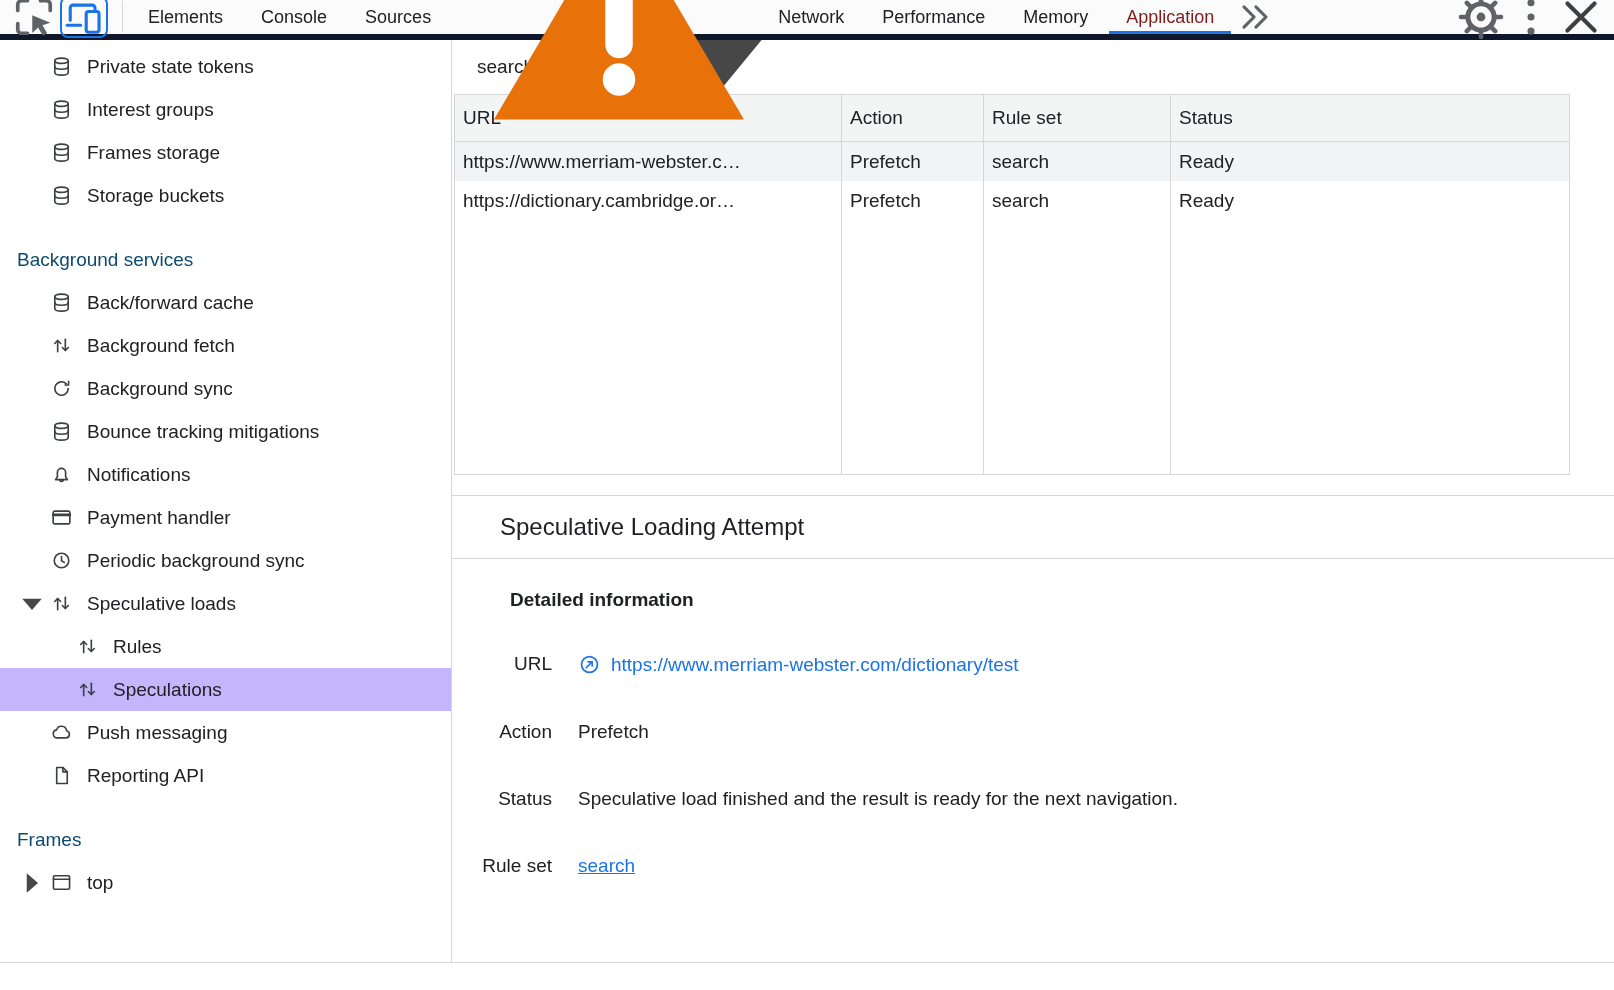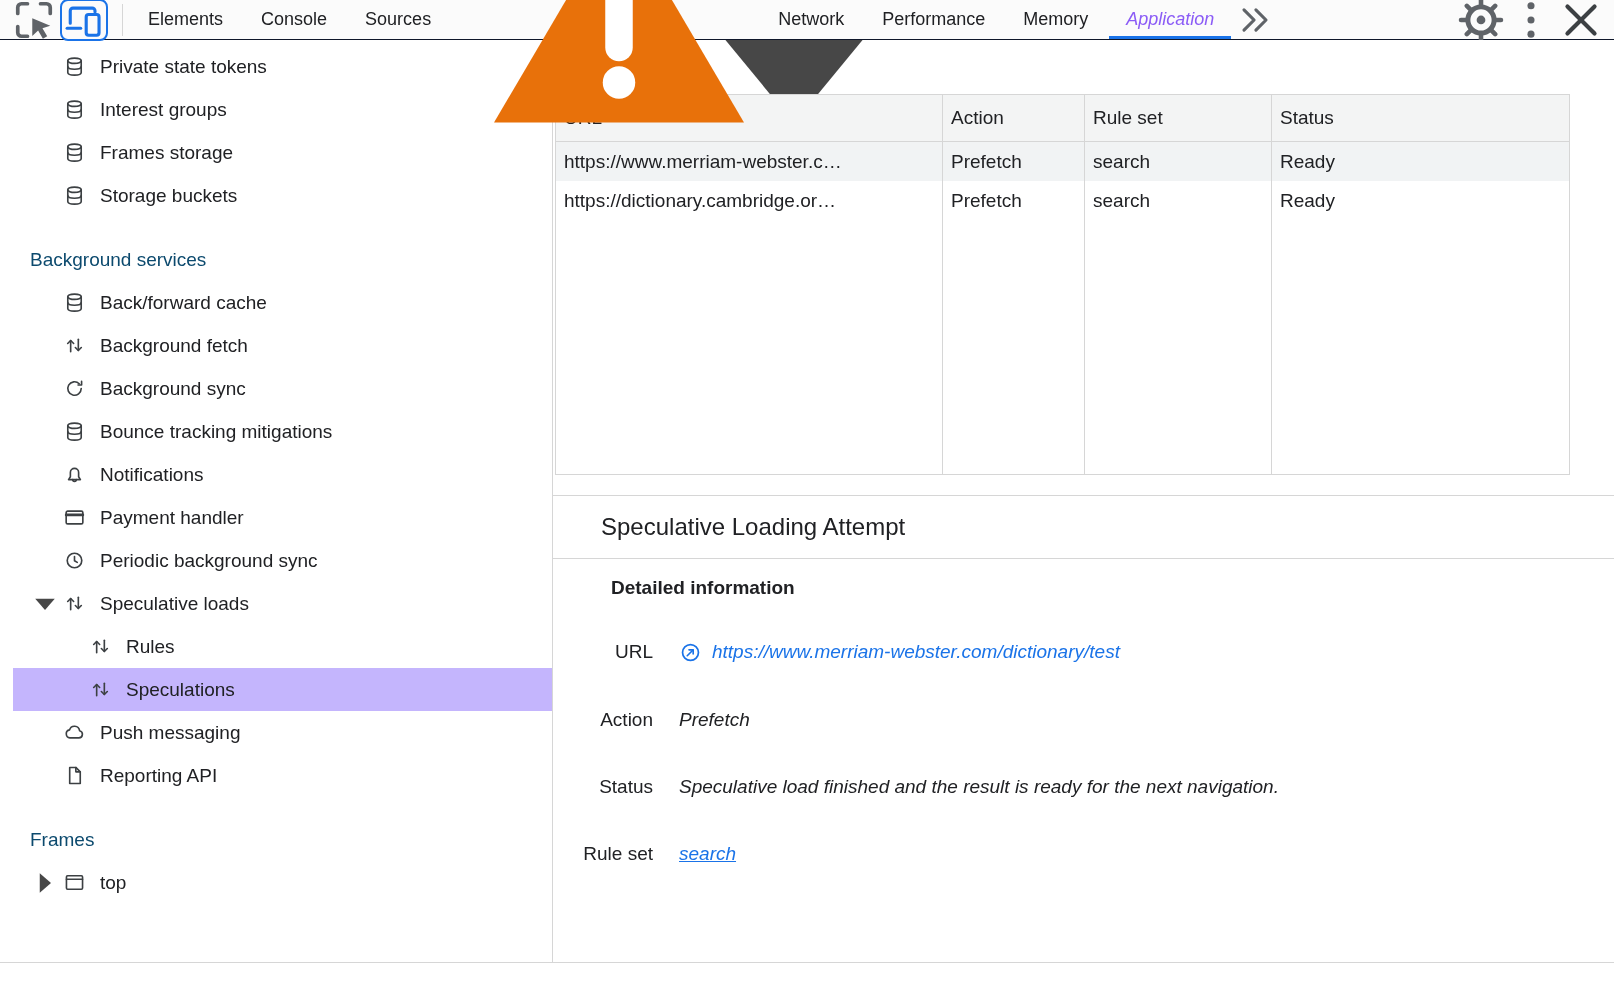--- a/index.html
+++ b/index.html
@@ -5,43 +5,43 @@
   * { box-sizing: border-box; }
   html, body { margin: 0; padding: 0; background: #fff; }
   body {
     font-family: "Liberation Sans", "DejaVu Sans", sans-serif;
     color: #202124;
     -webkit-font-smoothing: antialiased;
   }
   .app { width: 1614px; height: 990px; display: flex; flex-direction: column; background: #fff; overflow: hidden; }
 
   
-  .toolbar { height: 40px; flex: none; display: flex; align-items: stretch; border-bottom: 1px solid #0f172a; background: #fbfbfb; }
+  .toolbar { height: 40px; flex: none; display: flex; align-items: stretch; border-bottom: 6px solid #0f172a; background: #fbfbfb; }
   .tbtn { display: flex; align-items: center; justify-content: center; color: #5f6368; flex: none; }
   .tbtn svg { width: 26px; height: 26px; }
   .inspect-btn { width: 52px; margin-left: 8px; }
   .device-btn { width: 48px; height: 42px; align-self: center; border: 2px solid #1a73e8; border-radius: 8px; color: #1a73e8; margin-right: 8px; }
   .device-btn svg { width: 27px; height: 27px; }
   .vdiv { width: 1px; background: #d6d6d6; height: 32px; align-self: center; margin: 0 6px; flex: none; }
   .tabs { display: flex; align-items: stretch; }
   .tab { position: relative; display: flex; align-items: center; gap: 9px; padding: 0 19px; font-size: 18px; color: #202124; white-space: nowrap; cursor: default; }
   .tab .warn svg { width: 21px; height: 21px; }
-  .tab.active { color: #8b5cf6; font-style: italic; }
+  .tab.active { color: #7f1d1d; }
   .tab.active::after { content: ""; position: absolute; left: 2px; right: 2px; bottom: 0; height: 3px; background: #1a73e8; }
   .more-tabs { width: 44px; }
   .more-tabs svg { width: 22px; height: 22px; }
   .toolbar-spacer { flex: 1; }
   .right-btn { width: 50px; }
   .close-btn { margin-right: 8px; color: #3c4043; }
 
   
   .split { flex: 1; display: flex; min-height: 0; }
 
   
-  .sidebar { width: 540px; flex: none; border-right: 1px solid #d6d6d6; overflow: hidden; padding-top: 5px; margin-left: 13px; }
+  .sidebar { width: 452px; flex: none; border-right: 1px solid #d6d6d6; overflow: hidden; padding-top: 5px; }
   .item { height: 43px; display: flex; align-items: center; padding-left: 14px; cursor: default; }
   .item.nested { padding-left: 40px; }
   .item.selected { background: #c4b5fd; }
   .twisty { width: 36px; flex: none; display: flex; align-items: center; justify-content: center; color: #474747; }
   .twisty svg { width: 13px; height: 13px; }
   .sicon { width: 23px; height: 23px; flex: none; margin-right: 14px; color: #3c4043; display: inline-flex; }
   .sicon svg { width: 100%; height: 100%; }
   .slabel { font-size: 19px; white-space: nowrap; }
   .section-header { height: 43px; display: flex; align-items: center; padding-left: 17px; margin-top: 21px; font-size: 19px; color: #0c4a6e; }
 
@@ -54,24 +54,24 @@
   .grid { margin: 0 44px 0 2px; flex: none; height: 381px; border: 1px solid #d6d6d6; display: grid; grid-template-columns: 387px 142px 187px 1fr; grid-template-rows: 47px 39px 39px 1fr; font-size: 19px; }
   .cell { display: flex; align-items: center; padding: 0 8px; white-space: nowrap; overflow: hidden; border-right: 1px solid #d6d6d6; }
   .cell.last { border-right: none; }
   .hcell { background: #f3f4f4; border-bottom: 1px solid #d6d6d6; }
   .r0 { background: #f1f3f4; }
   .r1 { background: #ffffff; }
   .rowwrap { display: contents; }
 
   .section-title { margin-top: 20px; border-top: 1px solid #d6d6d6; border-bottom: 1px solid #d6d6d6; padding: 17px 0 17px 48px; font-size: 24px; }
 
-  .report-heading { font-weight: bold; font-size: 19px; padding-left: 58px; margin: 18px 0 42px 0; }
+  .report-heading { font-weight: bold; font-size: 19px; padding-left: 58px; margin: 30px 0 42px 0; }
   .field { display: flex; align-items: flex-start; margin-bottom: 45px; font-size: 19px; }
   .field-label { width: 100px; flex: none; text-align: right; }
-  .field-value { margin-left: 26px; display: flex; align-items: flex-start; gap: 10px; font-style: italic; }
+  .field-value { margin-left: 26px; display: flex; align-items: center; gap: 10px; }
   .link { color: #1a73e8; text-decoration: none; cursor: pointer; }
   .link.underlined { text-decoration: underline; }
   .reveal { width: 23px; height: 23px; color: #1a73e8; display: inline-flex; flex: none; }
   .reveal svg { width: 100%; height: 100%; }
 
   .statusbar { height: 28px; flex: none; border-top: 1px solid #d6d6d6; background: #fff; }
 </style>
 </head>
 <body>
 

